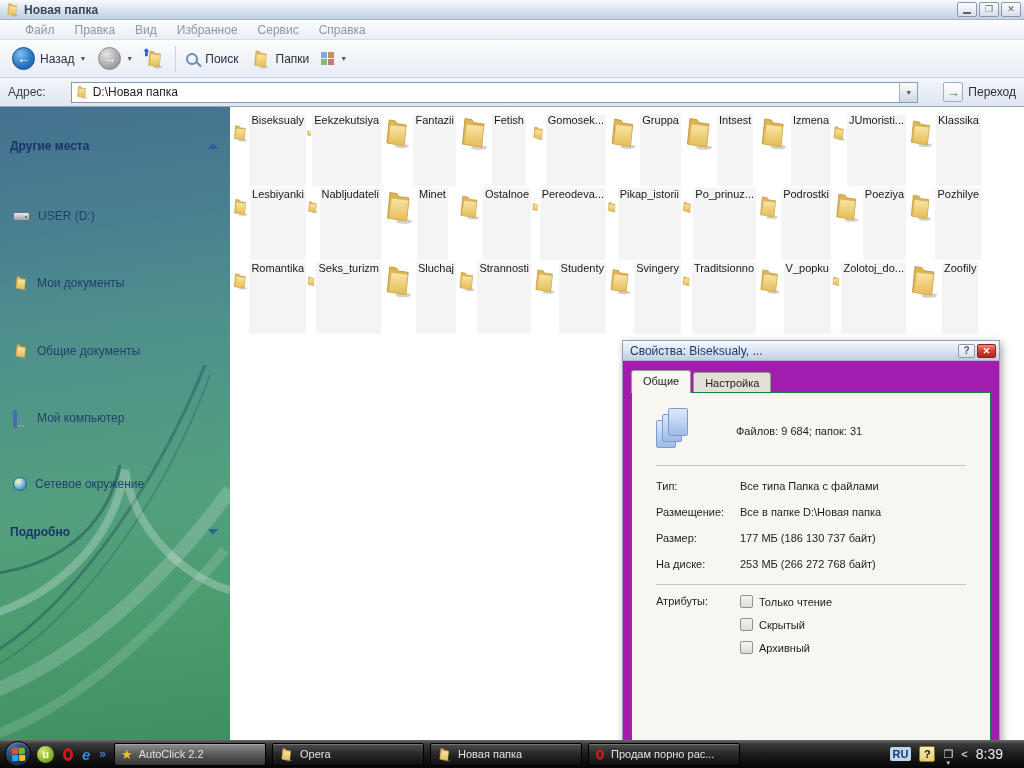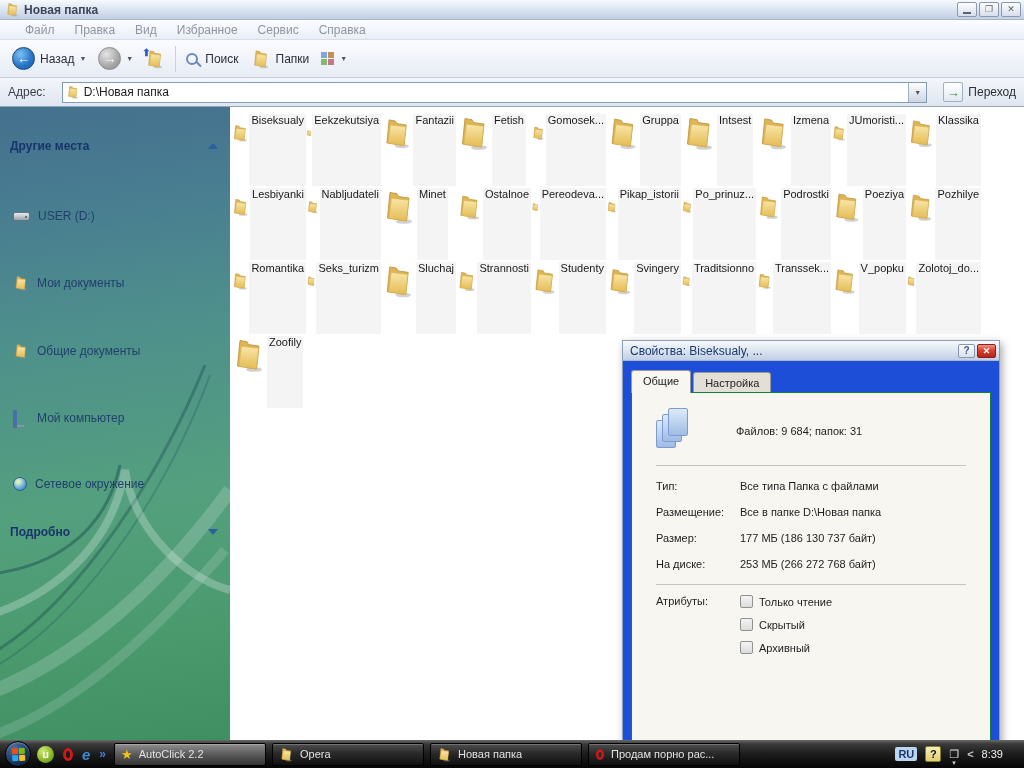--- a/index.html
+++ b/index.html
@@ -43,21 +43,21 @@
   .views-ic { width:14px; height:14px; display:grid; grid-template-columns:6px 6px; grid-template-rows:6px 6px;
     gap:1px; }
   .views-ic i { display:block; }
   .views-ic i:nth-child(1){background:#7aa8d8;} .views-ic i:nth-child(2){background:#c89058;}
   .views-ic i:nth-child(3){background:#88b870;} .views-ic i:nth-child(4){background:#c0788a;}
   .tb-sep { width:1px; height:26px; background:#c8d2e0; margin:0 4px; }
 
   
   .addressbar { position:absolute; top:78px; left:0; right:0; height:29px;
     background:linear-gradient(#f3f6fa,#dfe6f0); border-bottom:1px solid #93a5bd;
-    display:flex; align-items:center; padding:0 4px; gap:12px; }
+    display:flex; align-items:center; padding:0 4px; gap:21px; }
   .addr-label { font-size:12px; color:#3a3f48; padding:0 4px; }
   .addr-box { flex:1; height:21px; background:#fff; border:1px solid #7f9db9; display:flex; align-items:center; padding-left:3px; }
   .addr-box .a-ic { width:14px; height:14px; margin-right:4px; }
   .addr-text { font-size:12px; color:#1d1d1d; flex:1; }
   .addr-drop { width:18px; height:19px; background:linear-gradient(#fdfdfe,#cfd6e2); border-left:1px solid #9fb0c4;
     display:flex; align-items:center; justify-content:center; font-size:7px; color:#4a5568; }
   .go-btn { display:flex; align-items:center; gap:5px; padding:0 4px; }
   .go-ic { width:20px; height:20px; border:1px solid #9fb0c4; border-radius:2px;
     background:linear-gradient(#ffffff,#e2e8f1); color:#2e9a2e; font-weight:bold; font-size:13px;
     display:flex; align-items:center; justify-content:center; }
@@ -90,21 +90,21 @@
   .content { position:absolute; left:230px; top:0; right:0; bottom:0; background:#fff;
     padding:5px 0 0 1px; }
   .fgrid { display:grid; grid-template-columns:repeat(10,75px); grid-auto-rows:74px; }
   .fcell { display:flex; flex-direction:row; }
   .fico { width:36px; height:38px; margin-top:2px; }
   .flabel { font-size:11px; color:#1a1a1a; margin-top:2px; white-space:nowrap;
     background:#f4f4f4; padding:0 2px; border-radius:1px; }
 
   
   .dialog { position:absolute; left:622px; top:340px; width:378px; height:428px; z-index:20;
-    background:#1d4ed8; border:1px solid #8ea0b8; box-shadow:2px 3px 8px rgba(0,0,0,.35); }
+    background:#a21caf; border:1px solid #8ea0b8; box-shadow:2px 3px 8px rgba(0,0,0,.35); }
   .dlg-title { height:20px; background:linear-gradient(180deg,#f6f9fd 0%,#dfe7f3 45%,#c2cfe3 100%);
     border-bottom:1px solid #aab6c8; display:flex; align-items:center; padding:0 3px 0 7px; }
   .dlg-title-txt { font-size:12px; color:#1c3a6b; }
   .dlg-btns { margin-left:auto; display:flex; gap:2px; }
   .dlg-help { width:17px; height:14px; border:1px solid #8b98ab; border-radius:2px;
     background:linear-gradient(#fdfdfe,#d8dfea); color:#3a5a9a; font-weight:bold; font-size:10px;
     display:flex; align-items:center; justify-content:center; }
   .dlg-close { width:19px; height:14px; border:1px solid #8a1f1f; border-radius:2px;
     background:linear-gradient(#f0907e,#d84030 45%,#b82418); color:#fff; font-weight:bold; font-size:9px;
     display:flex; align-items:center; justify-content:center; }
@@ -159,21 +159,21 @@
   .tb-ic.star { color:#f5c518; font-size:13px; line-height:1; }
   .tb-ic.fold { width:15px; height:15px; }
   .opera-ring { transform:scale(.8); }
   .tray { margin-left:auto; display:flex; align-items:center; gap:8px; padding-right:21px; }
   .tray-ru { background:#bcd6f0; color:#1a3a6b; font-weight:bold; font-size:11px; padding:1px 3px; border-radius:2px; }
   .tray-q { width:16px; height:16px; background:linear-gradient(#f8f0b8,#e0d070); border:1px solid #8a7d2a;
     border-radius:2px; color:#111; font-weight:bold; font-size:11px; display:flex; align-items:center; justify-content:center; }
   .tray-net { color:#ddd; font-size:11px; position:relative; line-height:1; }
   .tray-net:after { content:"▾"; position:absolute; font-size:7px; color:#ccc; left:3px; top:10px; }
   .tray-chev { color:#c8c8c8; font-weight:bold; font-size:11px; }
-  .tray-clock { color:#eee; font-size:11px; }
+  .tray-clock { color:#eee; font-size:14px; }
 
   svg.defs { position:absolute; width:0; height:0; }
 </style>
 </head>
 <body>
 
 <svg class="defs" aria-hidden="true">
   <defs>
     <linearGradient id="gradFold" x1="0" y1="0" x2="0" y2="1">
       <stop offset="0" stop-color="#f8e6a8"></stop>
@@ -473,26 +473,20 @@
           <div class="fcell">
             <svg class="fico" viewBox="0 0 36 36">
               <use href="#sym-folder"></use>
             </svg>
             <span class="flabel">Traditsionno</span>
           </div>
           <div class="fcell">
             <svg class="fico" viewBox="0 0 36 36">
               <use href="#sym-folder"></use>
             </svg>
-            <span class="flabel">Transsek...</span>
-          </div>
-          <div class="fcell">
-            <svg class="fico" viewBox="0 0 36 36">
-              <use href="#sym-folder"></use>
-            </svg>
             <span class="flabel">V_popku</span>
           </div>
           <div class="fcell">
             <svg class="fico" viewBox="0 0 36 36">
               <use href="#sym-folder"></use>
             </svg>
             <span class="flabel">Zolotoj_do...</span>
           </div>
           <div class="fcell">
             <svg class="fico" viewBox="0 0 36 36">

